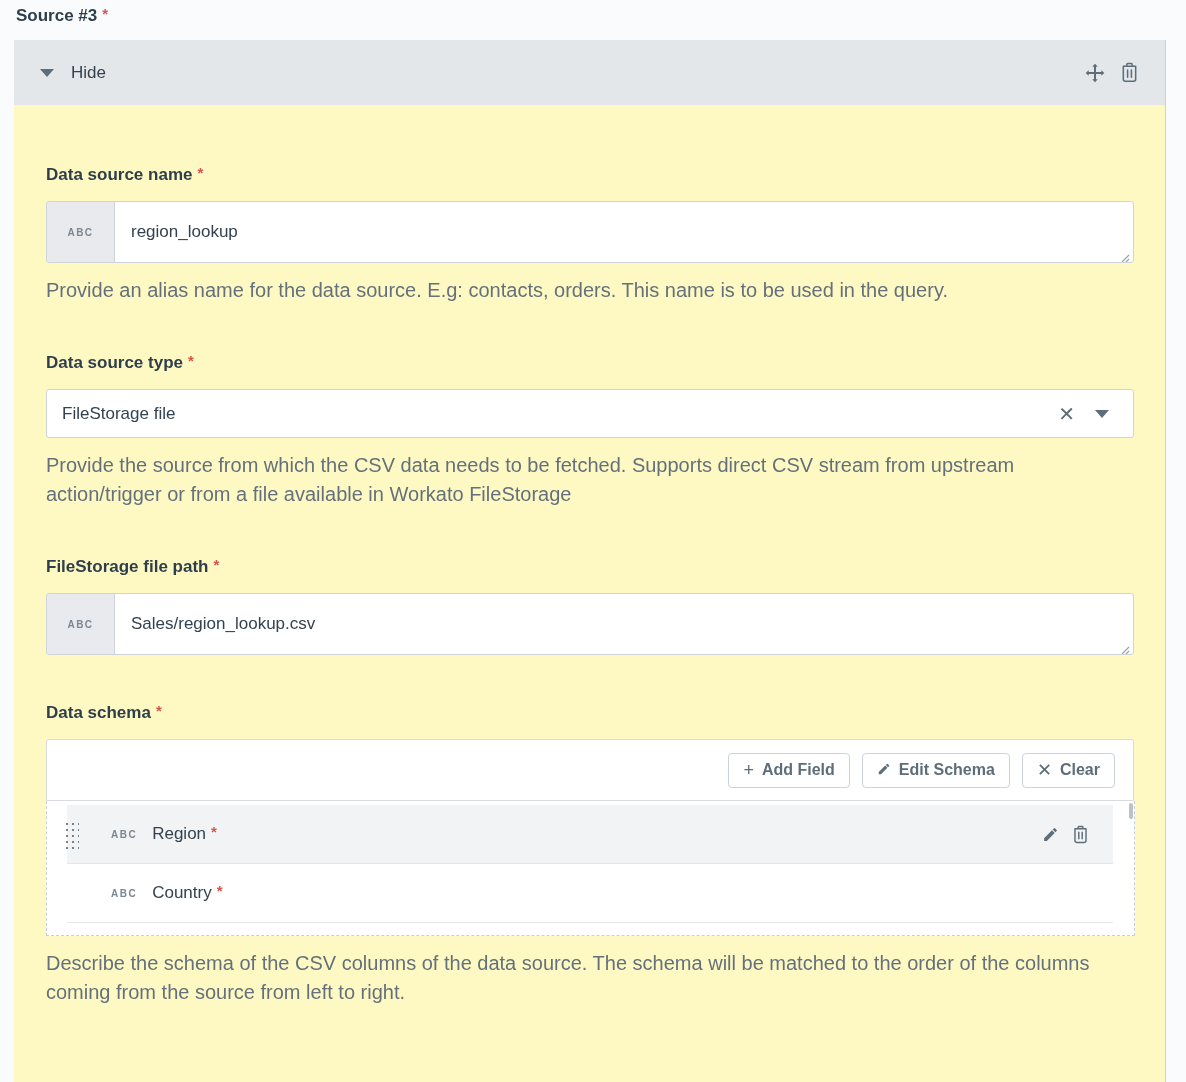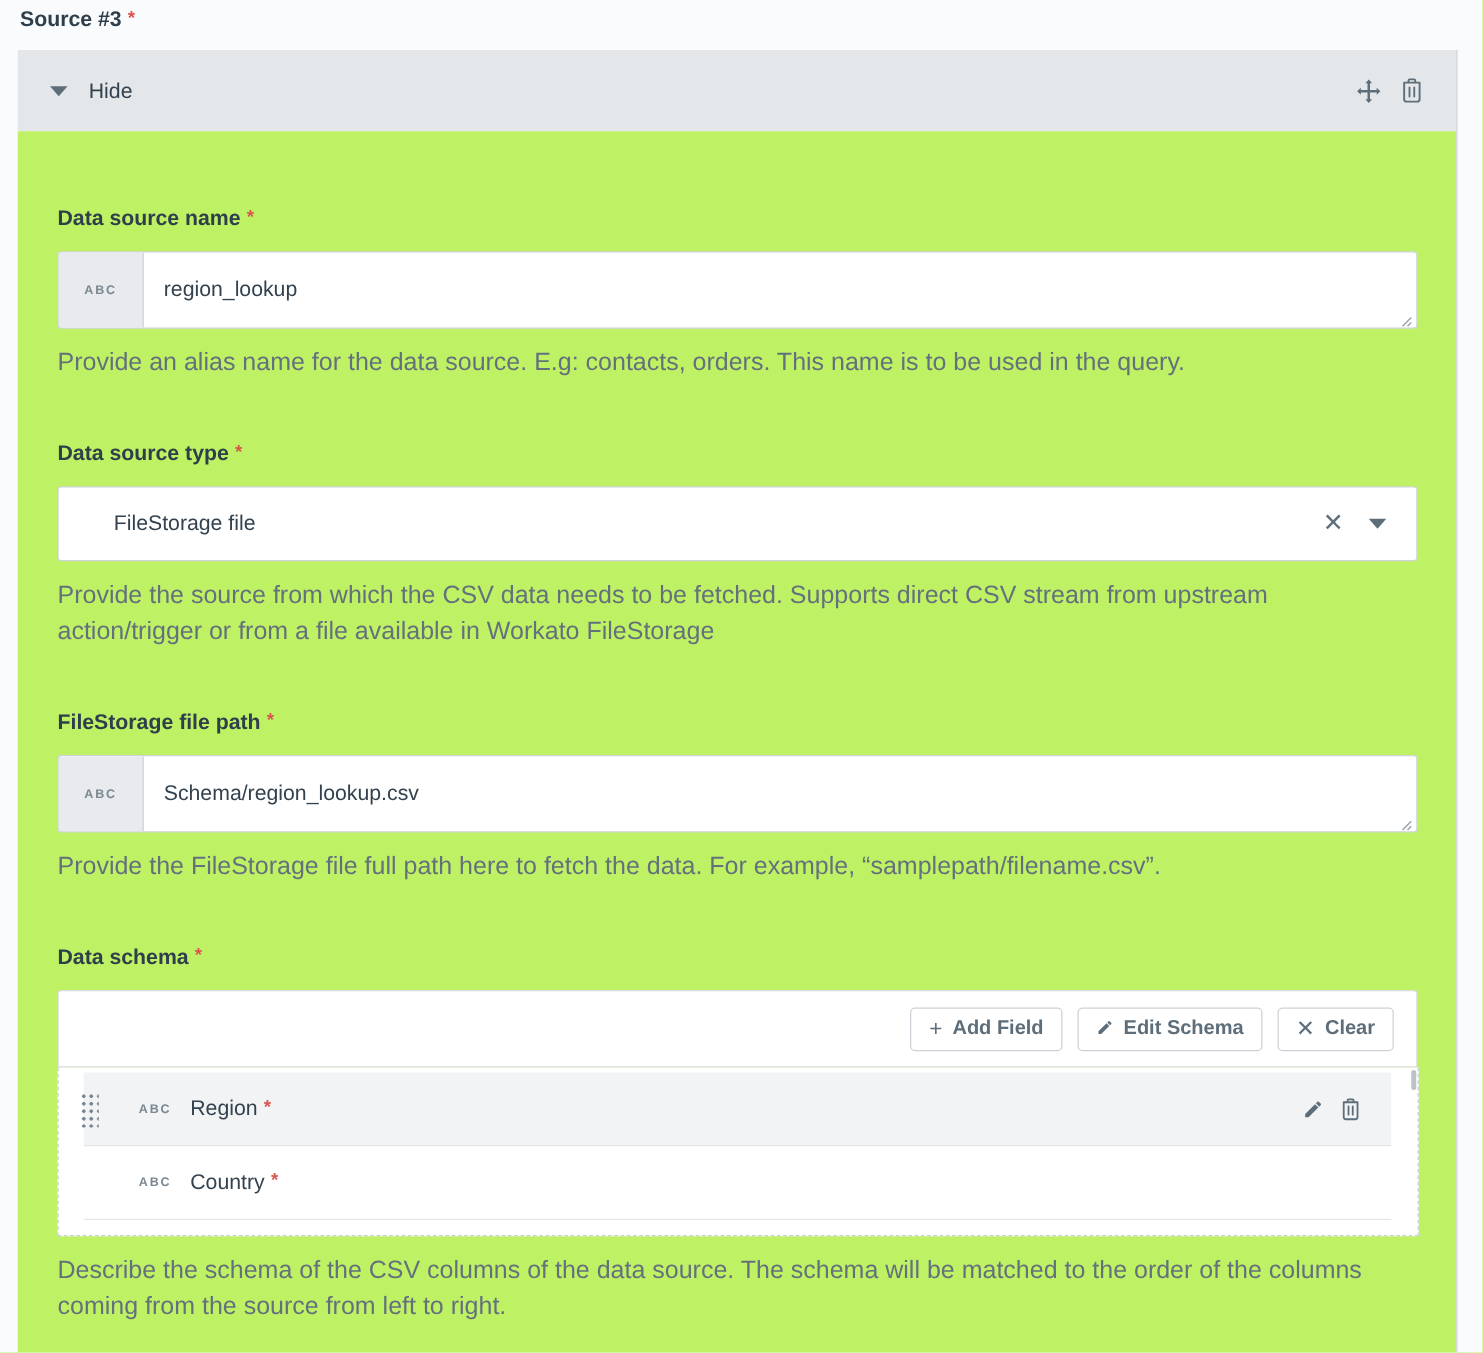--- a/index.html
+++ b/index.html
@@ -16,36 +16,36 @@
   .panel { position:absolute; left:14px; top:40px; width:1152px; height:1042px;
            border-right:1px solid #ccd1d5; overflow:hidden; }
   .panel-header { height:65px; background:#e4e7e9; display:flex; align-items:center; padding:10px 26px; }
   .collapse-toggle { display:flex; align-items:center; gap:17px; cursor:pointer; }
   .tri-down { width:0; height:0; border-left:7px solid transparent; border-right:7px solid transparent;
               border-top:8px solid #5d6e7a; }
   .toggle-label { font-size:17px; color:#33424e; }
   .header-actions { margin-left:auto; display:flex; align-items:center; gap:15px; color:#5d6e7a; }
   .icon-btn { cursor:pointer; display:inline-flex; align-items:center; justify-content:center; }
 
-  .panel-body { background:#bef264; height:977px; padding:60px 32px 20px; }
+  .panel-body { background:#fef9c3; height:977px; padding:60px 32px 20px; }
 
   .field { margin-bottom:48px; }
   .field-label { font-size:17px; font-weight:700; color:#2e3f4b; margin-bottom:16px; }
   .field-help { font-size:20px; color:#64717c; line-height:29px; margin-top:13px; }
 
   .text-input { position:relative; display:flex; width:1088px; height:62px; background:#fff;
                 border:1px solid #ced4d9; border-radius:3px; overflow:hidden; }
   .input-prefix { width:68px; background:#e8eaed; border-right:1px solid #ced4d9;
                   display:flex; align-items:center; justify-content:center;
                   font-size:10px; font-weight:700; letter-spacing:1.5px; color:#7b8791; }
   .input-value { flex:1; display:flex; align-items:center; padding-left:16px; font-size:17px; color:#33424e; }
   .resize-handle { position:absolute; right:3px; bottom:3px; width:10px; height:10px; cursor:nwse-resize; }
 
-  .select-box { position:relative; display:flex; align-items:center; width:1088px; height:60px;
-                background:#fff; border:1px solid #ced4d9; border-radius:3px; padding-left:44px;
+  .select-box { position:relative; display:flex; align-items:center; width:1088px; height:49px;
+                background:#fff; border:1px solid #ced4d9; border-radius:3px; padding-left:15px;
                 font-size:17px; color:#33424e; cursor:pointer; }
   .select-controls { position:absolute; right:24px; display:flex; align-items:center; gap:20px; }
   .clear-x { font-size:20px; color:#5d6e7a; cursor:pointer; line-height:1; }
   .caret-down { width:0; height:0; border-left:7px solid transparent; border-right:7px solid transparent;
                 border-top:8px solid #5d6e7a; cursor:pointer; }
 
   .schema-toolbar { width:1088px; height:62px; background:#fff; border:1px solid #d8dce0;
                     border-radius:3px 3px 0 0; display:flex; align-items:center;
                     justify-content:flex-end; gap:12px; padding-right:18px; }
   .btn { display:inline-flex; align-items:center; gap:8px; height:35px; padding:0 14px;
@@ -128,28 +128,27 @@
       </div>
       <div class="field-help">Provide the source from which the CSV data needs to be fetched. Supports direct CSV stream from upstream action/trigger or from a file available in Workato FileStorage</div>
     </div>
 
     <div class="field">
       <div class="field-label">
         <span>FileStorage file path</span><span class="req">*</span>
       </div>
       <div class="text-input">
         <div class="input-prefix">ABC</div>
-        <div class="input-value">Schema/region_lookup.csv</div>
+        <div class="input-value">Sales/region_lookup.csv</div>
         <span class="resize-handle">
           <svg width="10" height="10" viewBox="0 0 10 10">
               <path d="M2 9 9 2 M6 9 9 6" stroke="#9aa3aa" stroke-width="1.2" fill="none"></path>
             </svg>
         </span>
       </div>
-      <div class="field-help">Provide the FileStorage file full path here to fetch the data. For example, “samplepath/filename.csv”.</div>
     </div>
 
     <div class="field">
       <div class="field-label">
         <span>Data schema</span><span class="req">*</span>
       </div>
 
       <div class="schema-toolbar">
         <button class="btn">
           <span class="glyph">+</span>

